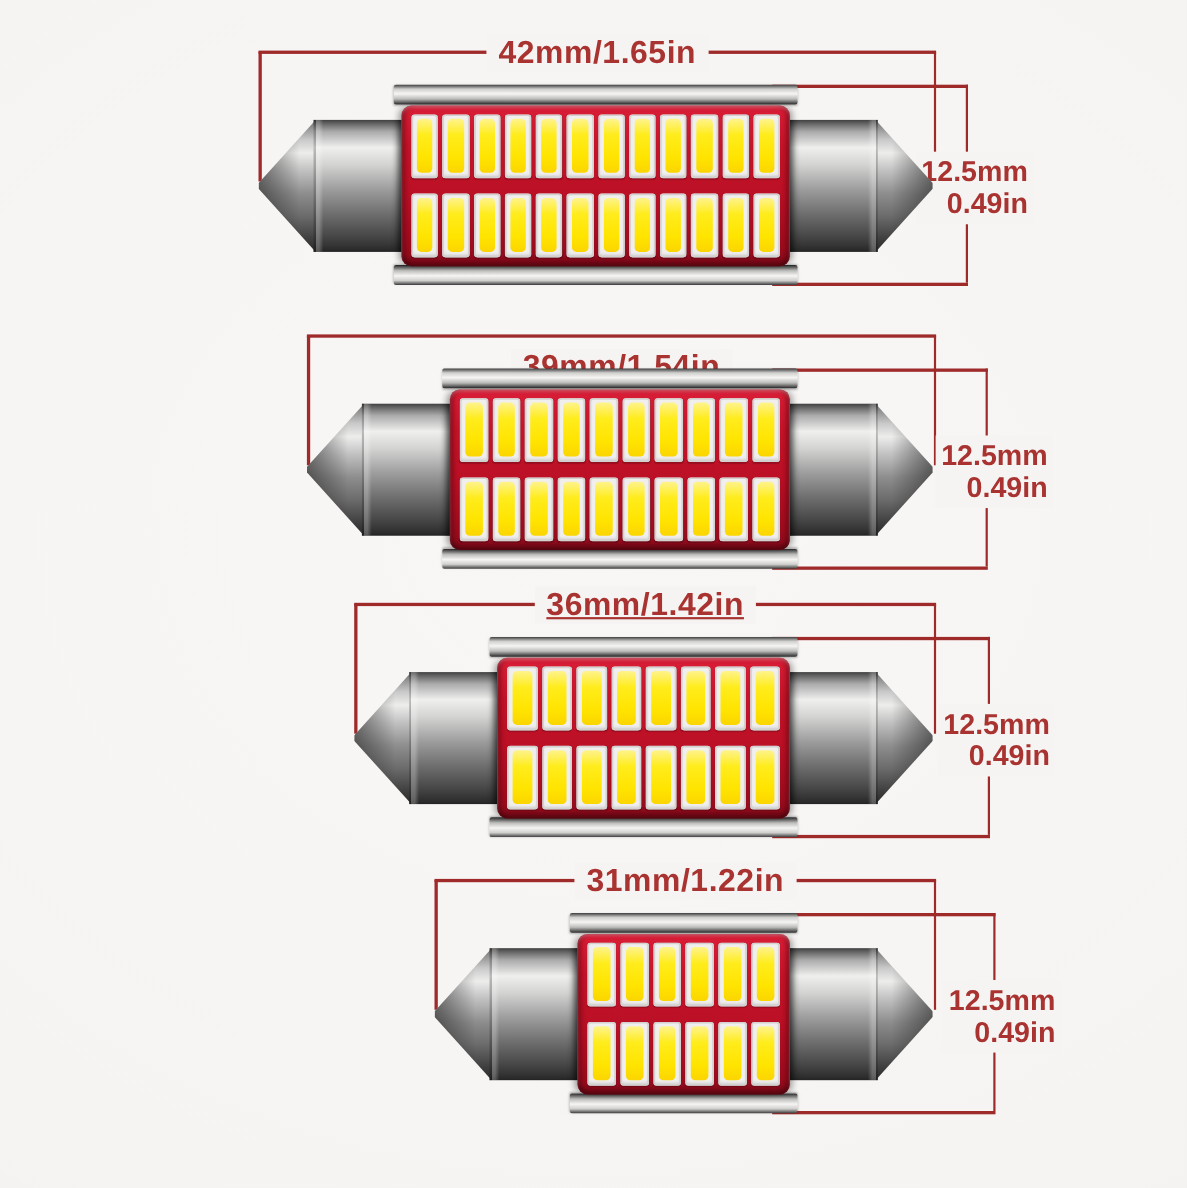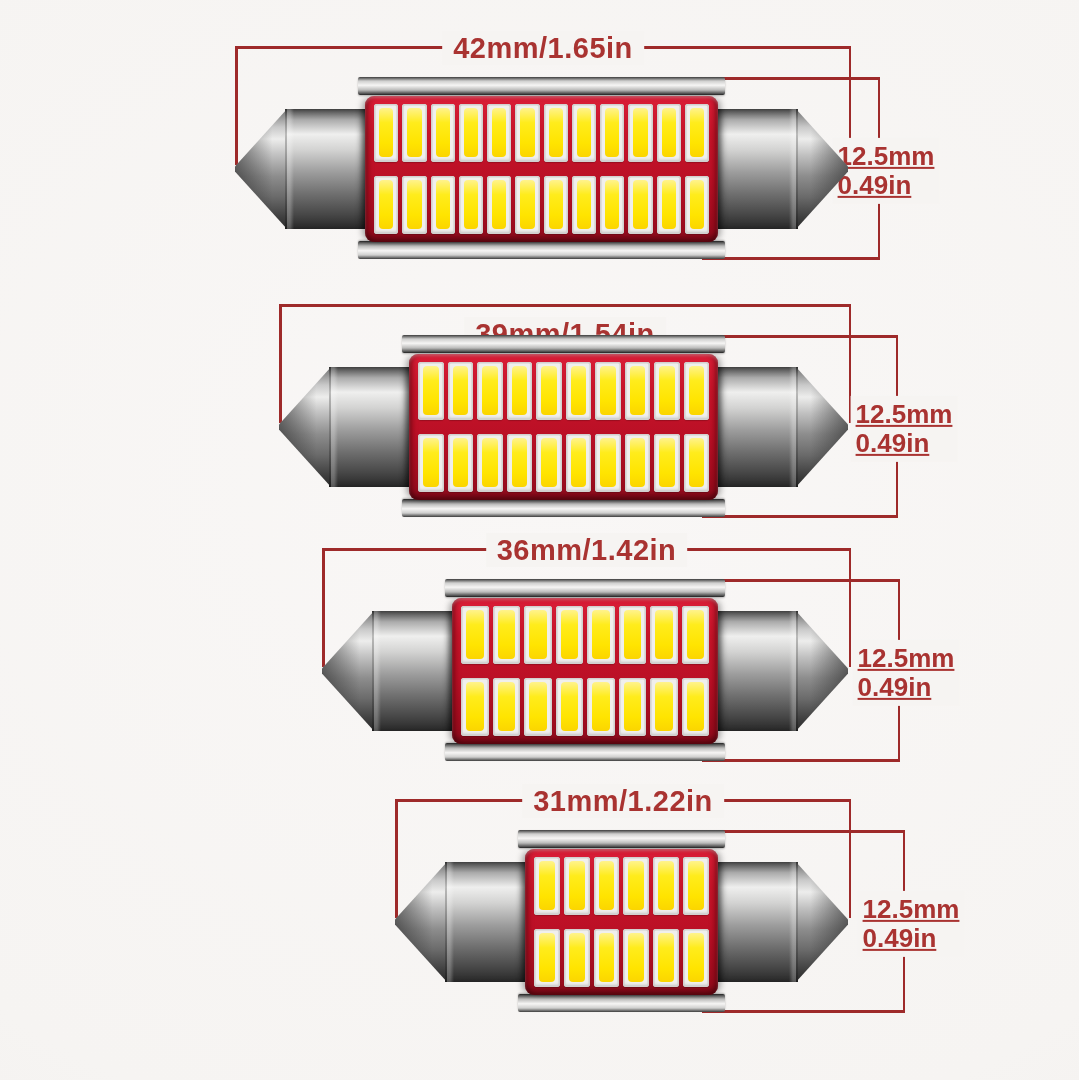--- a/index.html
+++ b/index.html
@@ -12,23 +12,22 @@
   
   .dim-h{height:2.5px;background:var(--dim-line);}
   .dim-v{width:2.5px;background:var(--dim-line);}
   .dim-label{
     color:var(--dim-text);font-size:29px;font-weight:600;letter-spacing:.5px;
     background:var(--bg-flat);padding:0 11px;white-space:nowrap;
     transform:translateX(-50%);line-height:34px;height:34px;
   }
   .dia-label{
     color:var(--dim-text);font-size:26px;font-weight:600;line-height:1.12;
-    background:var(--bg-flat);padding:4px 5px;text-align:left;white-space:nowrap;
+    background:var(--bg-flat);padding:4px 5px;text-align:right;white-space:nowrap;
     transform:translate(-50%,-50%);
-    text-decoration:underline;
   }
   
   .cap{overflow:visible;}
   .cap .cone{
     position:absolute;left:0;top:0;width:52px;height:100%;
     clip-path:polygon(100% 0, 100% 100%, 0 52%, 0 48%);
     background:
       linear-gradient(90deg, rgba(30,30,30,.55) 0%, rgba(30,30,30,0) 72%),
       linear-gradient(180deg,#6d6d6d 0%,#c9c9c9 15%,#ededec 25%,#c2c2c2 38%,#8d8d8d 56%,#6b6b6b 73%,#3f3f3f 90%,#2a2a2a 100%);
   }
@@ -272,21 +271,21 @@
           </div>
         </div>
       </div>
   </div>
 
   <div class="abs row" style="left:0;top:0;width:100%;height:0;">
 
     <div class="abs dim-h" style="left: 322px; top: 548px; width: 529px;"></div>
     <div class="abs dim-v" style="left: 322px; top: 549px; height: 118px;"></div>
     <div class="abs dim-v" style="left: 848.5px; top: 549px; height: 118px;"></div>
-    <div class="abs dim-label" style="left: 586.5px; top: 533px;">36mm/1.42in</div>
+    <div class="abs dim-label" style="left: 586.5px; top: 533px; text-decoration: underline;">36mm/1.42in</div>
 
     <div class="abs dim-h" style="left: 702px; top: 579px; width: 198px;"></div>
     <div class="abs dim-h" style="left: 702px; top: 759px; width: 198px;"></div>
     <div class="abs dim-v" style="left: 897.5px; top: 579px; height: 180px;"></div>
     <div class="abs dia-label" style="left: 906px; top: 673px;">
       <div>12.5mm</div>
       <div>0.49in</div>
     </div>
 
     <div class="abs cap left" style="left: 322px; top: 611px; width: 130px; height: 120px; z-index: 1;">

